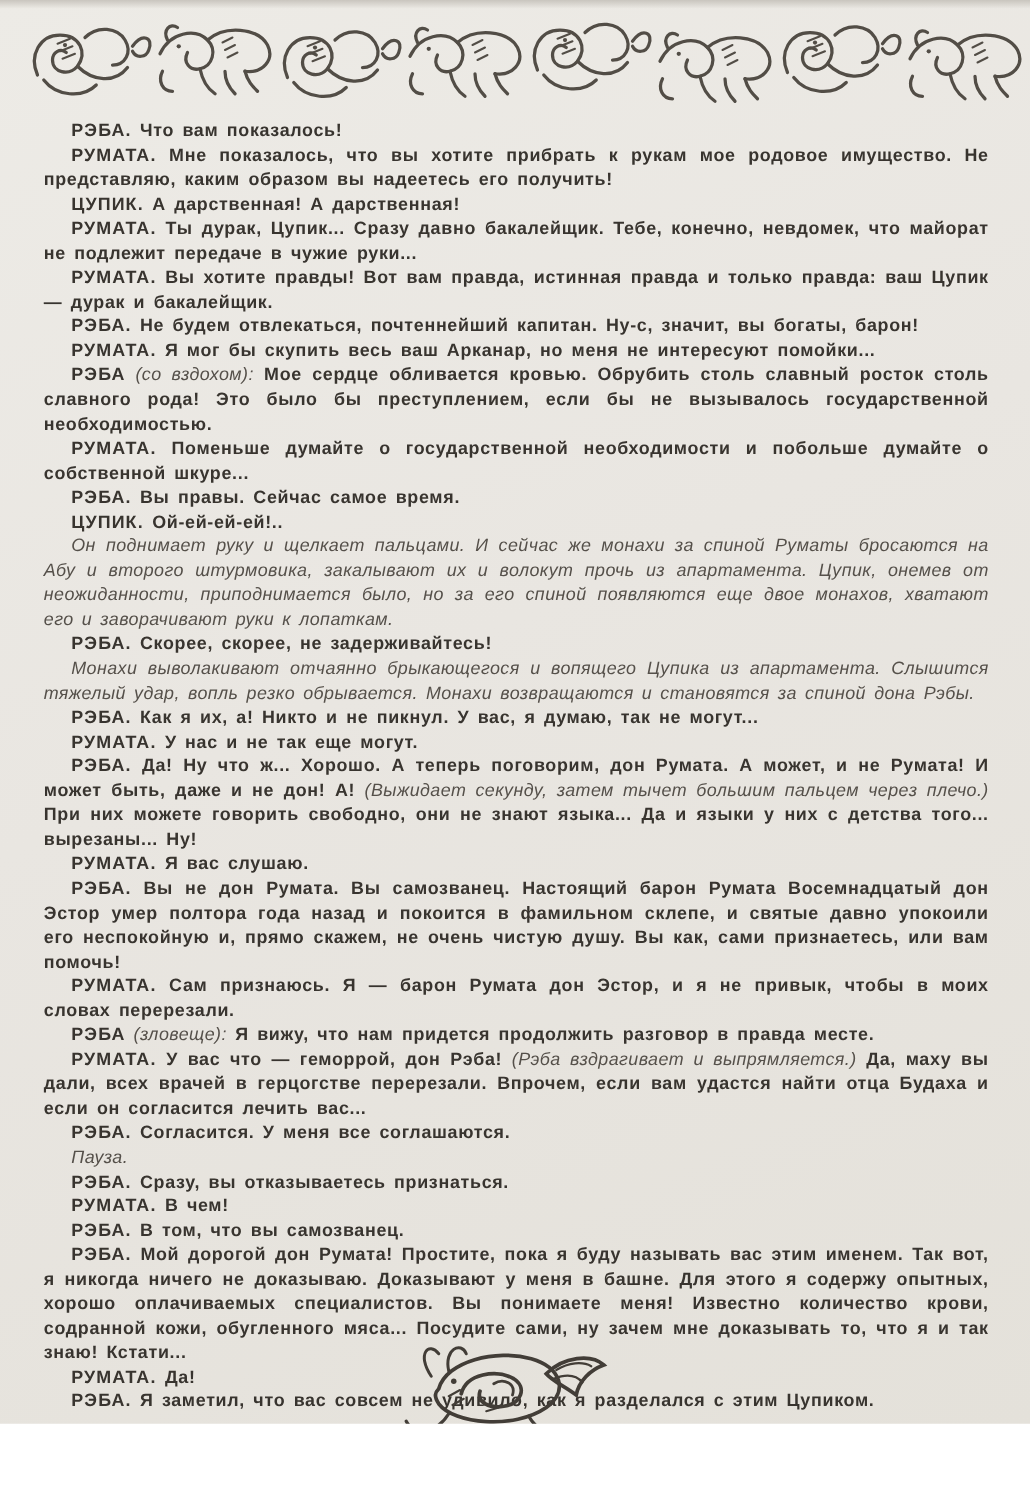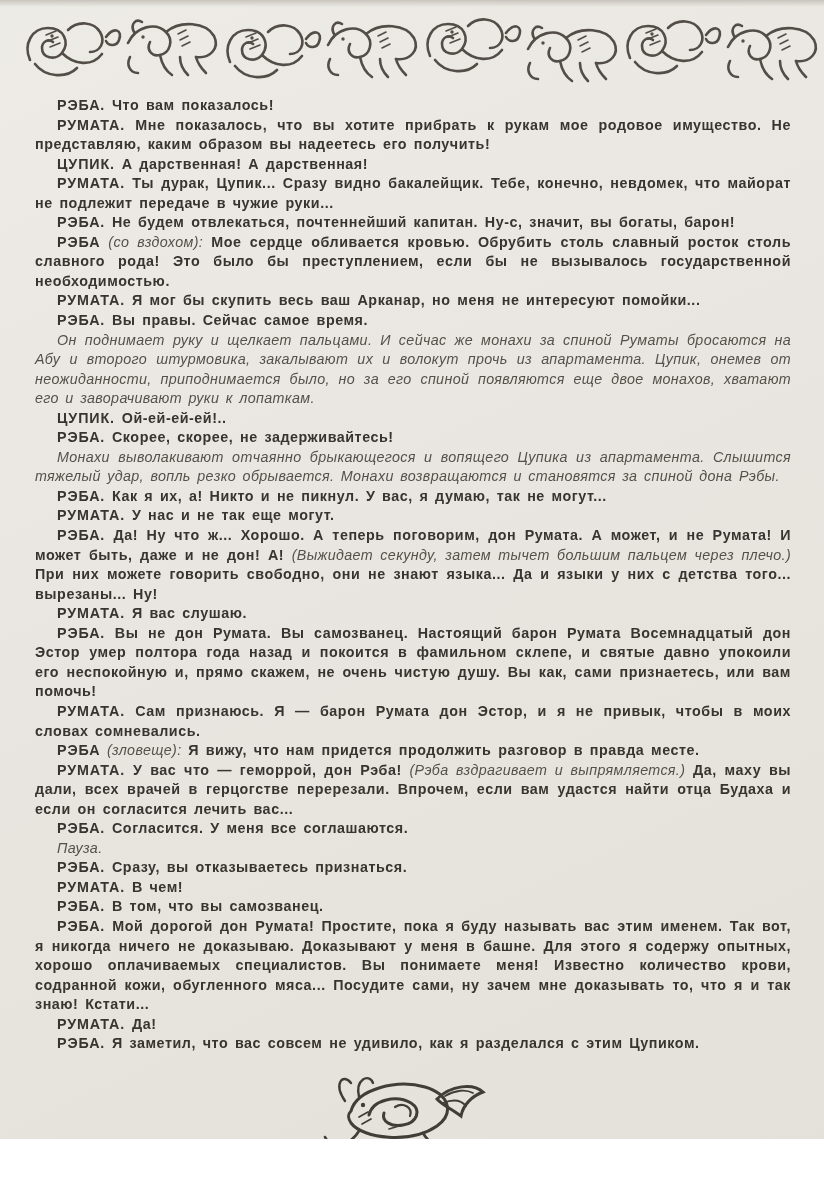--- a/index.html
+++ b/index.html
@@ -88,35 +88,37 @@
       <use href="#mA" x="600" y="4"></use>
       <use href="#mB" x="700" y="6"></use>
     </svg>
   </div>
 
   <div class="text-column">
     <div id="paragraph-host">
         <p class="para dialogue"><span class="seg-speaker">РЭБА.</span><span class="seg-plain"> Что вам показалось!</span></p>
         <p class="para dialogue"><span class="seg-speaker">РУМАТА.</span><span class="seg-plain"> Мне показалось, что вы хотите прибрать к рукам мое родовое имущество. Не представляю, каким образом вы надеетесь его получить!</span></p>
         <p class="para dialogue"><span class="seg-speaker">ЦУПИК.</span><span class="seg-plain"> А дарственная! А дарственная!</span></p>
-        <p class="para dialogue"><span class="seg-speaker">РУМАТА.</span><span class="seg-plain"> Ты дурак, Цупик... Сразу видно бакалейщик. Тебе, конечно, невдомек, что майорат не подлежит передаче в чужие руки...</span></p>
+        <p class="para dialogue"><span class="seg-speaker">РУМАТА.</span><span class="seg-plain"> Ты дурак, Цупик... Сразу давно бакалейщик. Тебе, конечно, невдомек, что майорат не подлежит передаче в чужие руки...</span></p>
+        <p class="para dialogue"><span class="seg-speaker">РУМАТА.</span><span class="seg-plain"> Вы хотите правды! Вот вам правда, истинная правда и только правда: ваш Цупик — дурак и бакалейщик.</span></p>
         <p class="para dialogue"><span class="seg-speaker">РЭБА.</span><span class="seg-plain"> Не будем отвлекаться, почтеннейший капитан. Ну-с, значит, вы богаты, барон!</span></p>
+        <p class="para dialogue"><span class="seg-speaker">РУМАТА.</span><span class="seg-plain"> Я мог бы скупить весь ваш Арканар, но меня не интересуют помойки...</span></p>
         <p class="para dialogue"><span class="seg-speaker">РЭБА</span><span class="seg-stage"> (со вздохом):</span><span class="seg-plain"> Мое сердце обливается кровью. Обрубить столь славный росток столь славного рода! Это было бы преступлением, если бы не вызывалось государственной необходимостью.</span></p>
-        <p class="para dialogue"><span class="seg-speaker">РУМАТА.</span><span class="seg-plain"> Я мог бы скупить весь ваш Арканар, но меня не интересуют помойки...</span></p>
+        <p class="para dialogue"><span class="seg-speaker">РУМАТА.</span><span class="seg-plain"> Поменьше думайте о государственной необходимости и побольше думайте о собственной шкуре...</span></p>
         <p class="para dialogue"><span class="seg-speaker">РЭБА.</span><span class="seg-plain"> Вы правы. Сейчас самое время.</span></p>
+        <p class="para dialogue"><span class="seg-speaker">ЦУПИК.</span><span class="seg-plain"> Ой-ей-ей-ей!..</span></p>
         <p class="para stage-par"><span class="seg-stage">Он поднимает руку и щелкает пальцами. И сейчас же монахи за спиной Руматы бросаются на Абу и второго штурмовика, закалывают их и волокут прочь из апартамента. Цупик, онемев от неожиданности, приподнимается было, но за его спиной появляются еще двое монахов, хватают его и заворачивают руки к лопаткам.</span></p>
-        <p class="para dialogue"><span class="seg-speaker">ЦУПИК.</span><span class="seg-plain"> Ой-ей-ей-ей!..</span></p>
         <p class="para dialogue"><span class="seg-speaker">РЭБА.</span><span class="seg-plain"> Скорее, скорее, не задерживайтесь!</span></p>
         <p class="para stage-par"><span class="seg-stage">Монахи выволакивают отчаянно брыкающегося и вопящего Цупика из апартамента. Слышится тяжелый удар, вопль резко обрывается. Монахи возвращаются и становятся за спиной дона Рэбы.</span></p>
         <p class="para dialogue"><span class="seg-speaker">РЭБА.</span><span class="seg-plain"> Как я их, а! Никто и не пикнул. У вас, я думаю, так не могут...</span></p>
         <p class="para dialogue"><span class="seg-speaker">РУМАТА.</span><span class="seg-plain"> У нас и не так еще могут.</span></p>
         <p class="para dialogue"><span class="seg-speaker">РЭБА.</span><span class="seg-plain"> Да! Ну что ж... Хорошо. А теперь поговорим, дон Румата. А может, и не Румата! И может быть, даже и не дон! А! </span><span class="seg-stage">(Выжидает секунду, затем тычет большим пальцем через плечо.)</span><span class="seg-plain"> При них можете говорить свободно, они не знают языка... Да и языки у них с детства того... вырезаны... Ну!</span></p>
         <p class="para dialogue"><span class="seg-speaker">РУМАТА.</span><span class="seg-plain"> Я вас слушаю.</span></p>
         <p class="para dialogue"><span class="seg-speaker">РЭБА.</span><span class="seg-plain"> Вы не дон Румата. Вы самозванец. Настоящий барон Румата Восемнадцатый дон Эстор умер полтора года назад и покоится в фамильном склепе, и святые давно упокоили его неспокойную и, прямо скажем, не очень чистую душу. Вы как, сами признаетесь, или вам помочь!</span></p>
-        <p class="para dialogue"><span class="seg-speaker">РУМАТА.</span><span class="seg-plain"> Сам признаюсь. Я — барон Румата дон Эстор, и я не привык, чтобы в моих словах сомневались.</span></p>
+        <p class="para dialogue"><span class="seg-speaker">РУМАТА.</span><span class="seg-plain"> Сам признаюсь. Я — барон Румата дон Эстор, и я не привык, чтобы в моих словах перерезали.</span></p>
         <p class="para dialogue"><span class="seg-speaker">РЭБА</span><span class="seg-stage"> (зловеще):</span><span class="seg-plain"> Я вижу, что нам придется продолжить разговор в правда месте.</span></p>
         <p class="para dialogue"><span class="seg-speaker">РУМАТА.</span><span class="seg-plain"> У вас что — геморрой, дон Рэба! </span><span class="seg-stage">(Рэба вздрагивает и выпрямляется.)</span><span class="seg-plain"> Да, маху вы дали, всех врачей в герцогстве перерезали. Впрочем, если вам удастся найти отца Будаха и если он согласится лечить вас...</span></p>
         <p class="para dialogue"><span class="seg-speaker">РЭБА.</span><span class="seg-plain"> Согласится. У меня все соглашаются.</span></p>
         <p class="para stage-par"><span class="seg-stage">Пауза.</span></p>
         <p class="para dialogue"><span class="seg-speaker">РЭБА.</span><span class="seg-plain"> Сразу, вы отказываетесь признаться.</span></p>
         <p class="para dialogue"><span class="seg-speaker">РУМАТА.</span><span class="seg-plain"> В чем!</span></p>
         <p class="para dialogue"><span class="seg-speaker">РЭБА.</span><span class="seg-plain"> В том, что вы самозванец.</span></p>
         <p class="para dialogue"><span class="seg-speaker">РЭБА.</span><span class="seg-plain"> Мой дорогой дон Румата! Простите, пока я буду называть вас этим именем. Так вот, я никогда ничего не доказываю. Доказывают у меня в башне. Для этого я содержу опытных, хорошо оплачиваемых специалистов. Вы понимаете меня! Известно количество крови, содранной кожи, обугленного мяса... Посудите сами, ну зачем мне доказывать то, что я и так знаю! Кстати...</span></p>
         <p class="para dialogue"><span class="seg-speaker">РУМАТА.</span><span class="seg-plain"> Да!</span></p>
         <p class="para dialogue"><span class="seg-speaker">РЭБА.</span><span class="seg-plain"> Я заметил, что вас совсем не удивило, как я разделался с этим Цупиком.</span></p>

